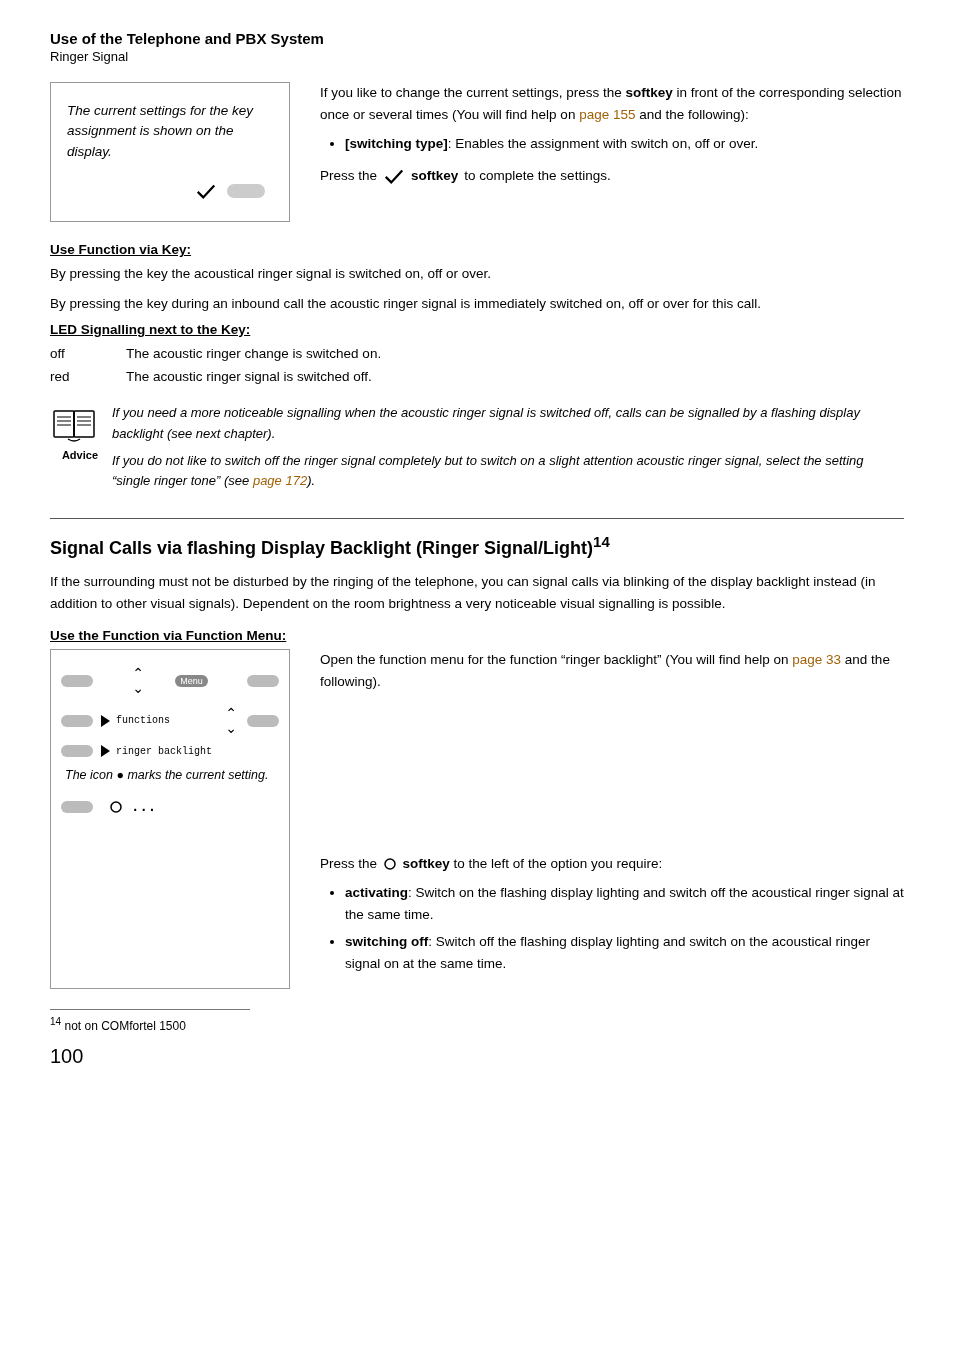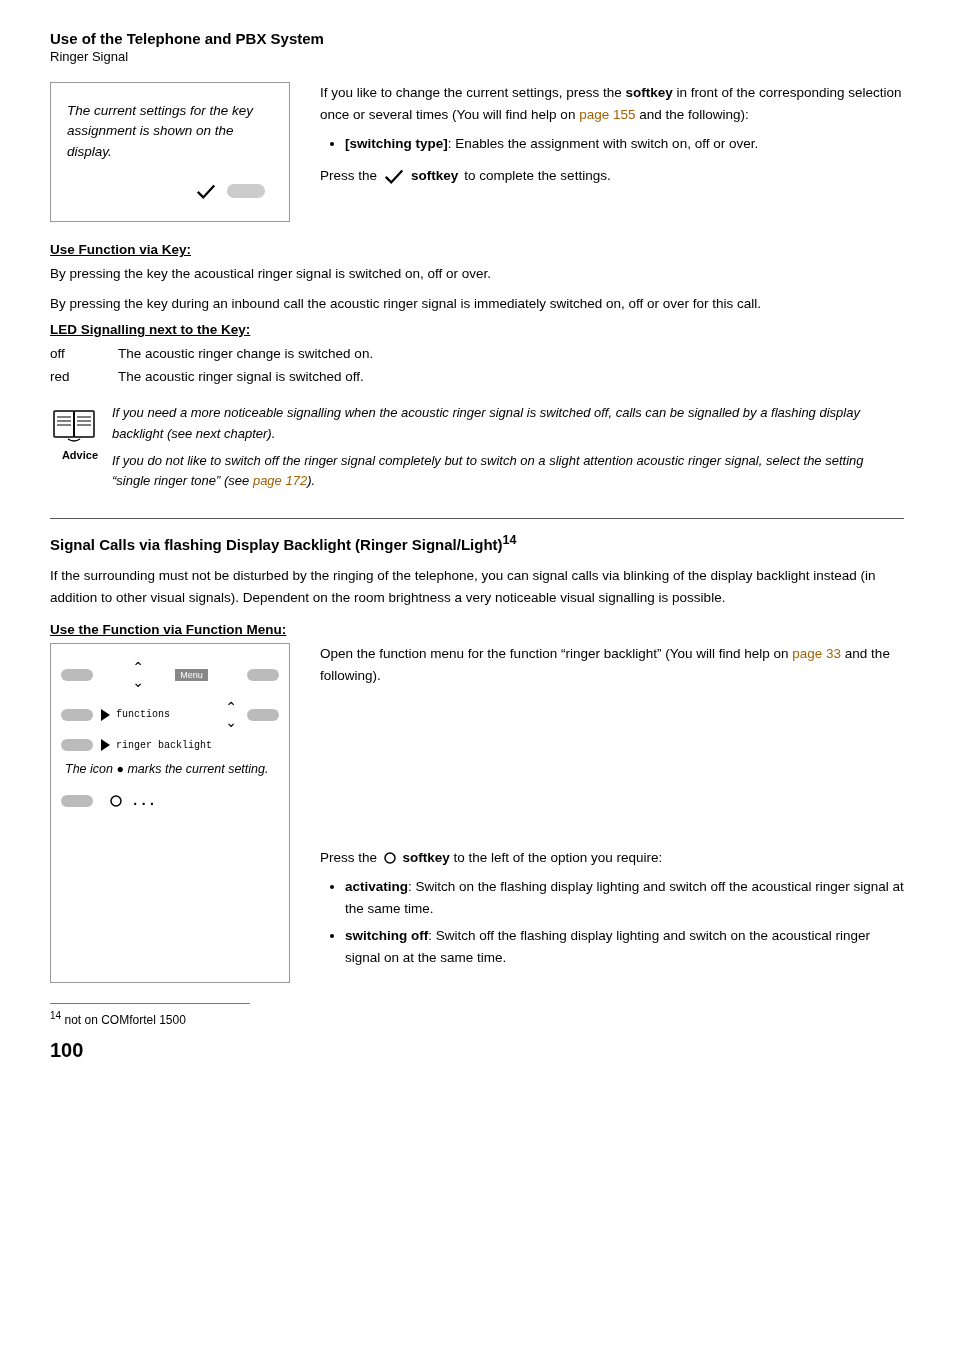--- a/index.html
+++ b/index.html
@@ -85,21 +85,21 @@
       margin-bottom: 8px;
       line-height: 1.6;
     }
     
     .led-table {
       margin-top: 6px;
       margin-bottom: 8px;
     }
     .led-row {
       display: flex;
-      gap: 28px;
+      gap: 36px;
       line-height: 1.7;
     }
     .led-key {
       width: 40px;
       flex-shrink: 0;
     }
     
     .advice-box {
       display: flex;
       align-items: flex-start;
@@ -129,21 +129,21 @@
     }
     
     .section-divider {
       border: none;
       border-top: 1.5px solid #555;
       margin: 18px 0 14px 0;
     }
     
     .section2-heading {
       font-weight: bold;
-      font-size: 15px;
+      font-size: 18px;
       margin-bottom: 12px;
     }
     .section2-para {
       margin-bottom: 14px;
       line-height: 1.6;
       font-size: 13.5px;
     }
     
     .func-menu-section {
       display: flex;
@@ -228,21 +228,21 @@
     .footnote-divider {
       border: none;
       border-top: 1px solid #777;
       width: 200px;
       margin: 20px 0 6px 0;
     }
     .footnote-text {
       font-size: 12px;
     }
     .page-number {
-      font-weight: bold;
+      font-weight: normal;
       font-size: 20px;
       margin-top: 12px;
     }
     
     .check-svg {
       width: 22px;
       height: 22px;
     }
     .circle-svg {
       width: 14px;
@@ -363,21 +363,21 @@
   <div class="func-menu-section">
     <div class="func-menu-box">
 
       <div class="arrows-softkey-row">
         <div class="menu-softkey-left"></div>
         <div class="center-arrows">
           <span>⌃</span>
           <span>⌄</span>
         </div>
         <div style="position:relative; display:flex; align-items:center; gap:6px;">
-          <span style="background:#888;color:#fff;font-size:9px;padding:1px 5px;border-radius:0;">Menu</span>
+          <span style="background:#888;color:#fff;font-size:9px;padding:1px 5px;border-radius:6px;">Menu</span>
         </div>
         <div class="menu-softkey-right"></div>
       </div>
 
       <div class="menu-row">
         <div class="menu-softkey-left"></div>
         <span class="menu-triangle"></span>
         <span class="menu-item-text">functions</span>
         <div style="margin-left:auto; display:flex; flex-direction:column; align-items:center; font-size:14px; line-height:1; gap:1px; margin-right:2px;">
           <span>⌃</span>

